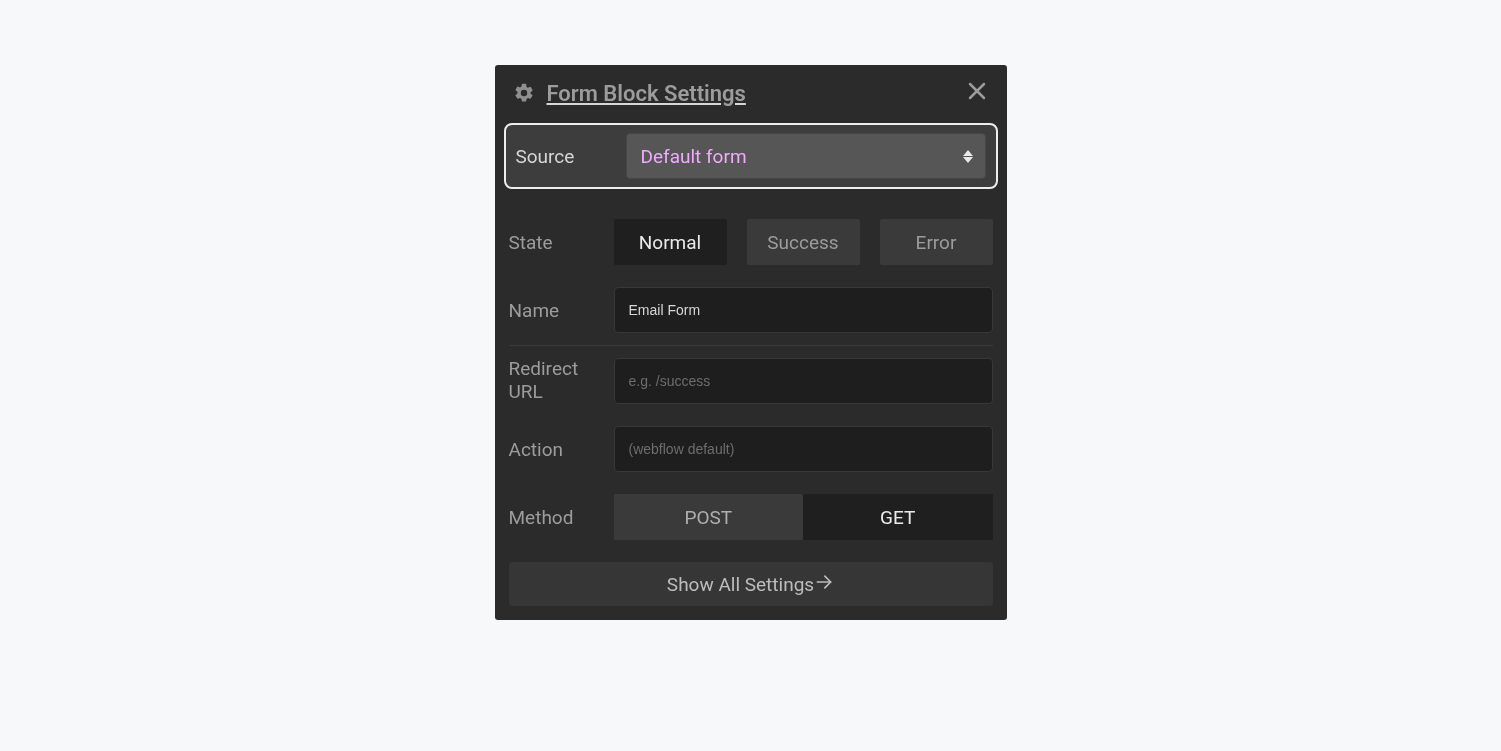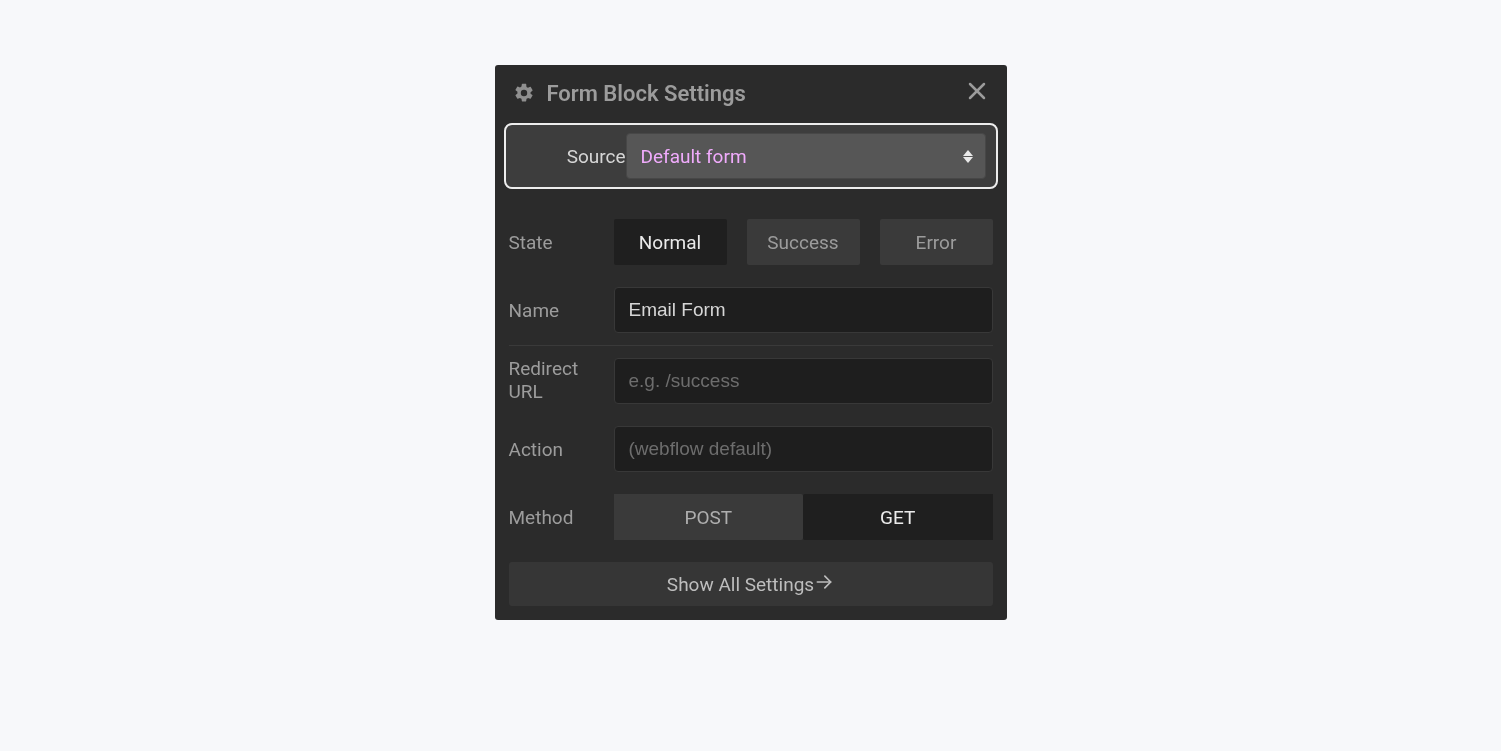--- a/index.html
+++ b/index.html
@@ -16,20 +16,21 @@
     .panel {
       width: 512px;
       background: #2b2b2b;
       border-radius: 3px;
       color: #d6d6d6;
     }
     .panel-header {
       display: flex;
       align-items: center;
       padding: 14px 18px 16px 18px;
+      text-decoration: underline;
     }
     .panel-header .gear {
       width: 22px;
       height: 22px;
       margin-right: 12px;
       color: #8f8f8f;
       flex-shrink: 0;
     }
     .panel-header .title {
       font-size: 22px;
@@ -58,21 +59,20 @@
     }
     .row-label {
       width: 105px;
       flex-shrink: 0;
       font-size: 19px;
       color: #9c9c9c;
     }
     .highlight-row .row-label {
       color: #d6d6d6;
       width: 110px;
-      text-align: right;
     }
     .select-ctrl {
       flex: 1;
       background: #565656;
       border: 1px solid #474747;
       border-radius: 4px;
       height: 46px;
       display: flex;
       align-items: center;
       padding: 0 14px;
@@ -111,21 +111,21 @@
       background: #3a3a3a;
       color: #9c9c9c;
     }
     .input-ctrl {
       flex: 1;
       background: #1e1e1e;
       border: 1px solid #383838;
       border-radius: 4px;
       height: 46px;
       padding: 0 14px;
-      font-size: 19px;
+      font-size: 14px;
       color: #d6d6d6;
       outline: none;
     }
     .input-ctrl::placeholder { color: #6d6d6d; }
     .divider {
       height: 1px;
       background: #3a3a3a;
       margin: 10px 14px;
     }
     .footer-btn {

